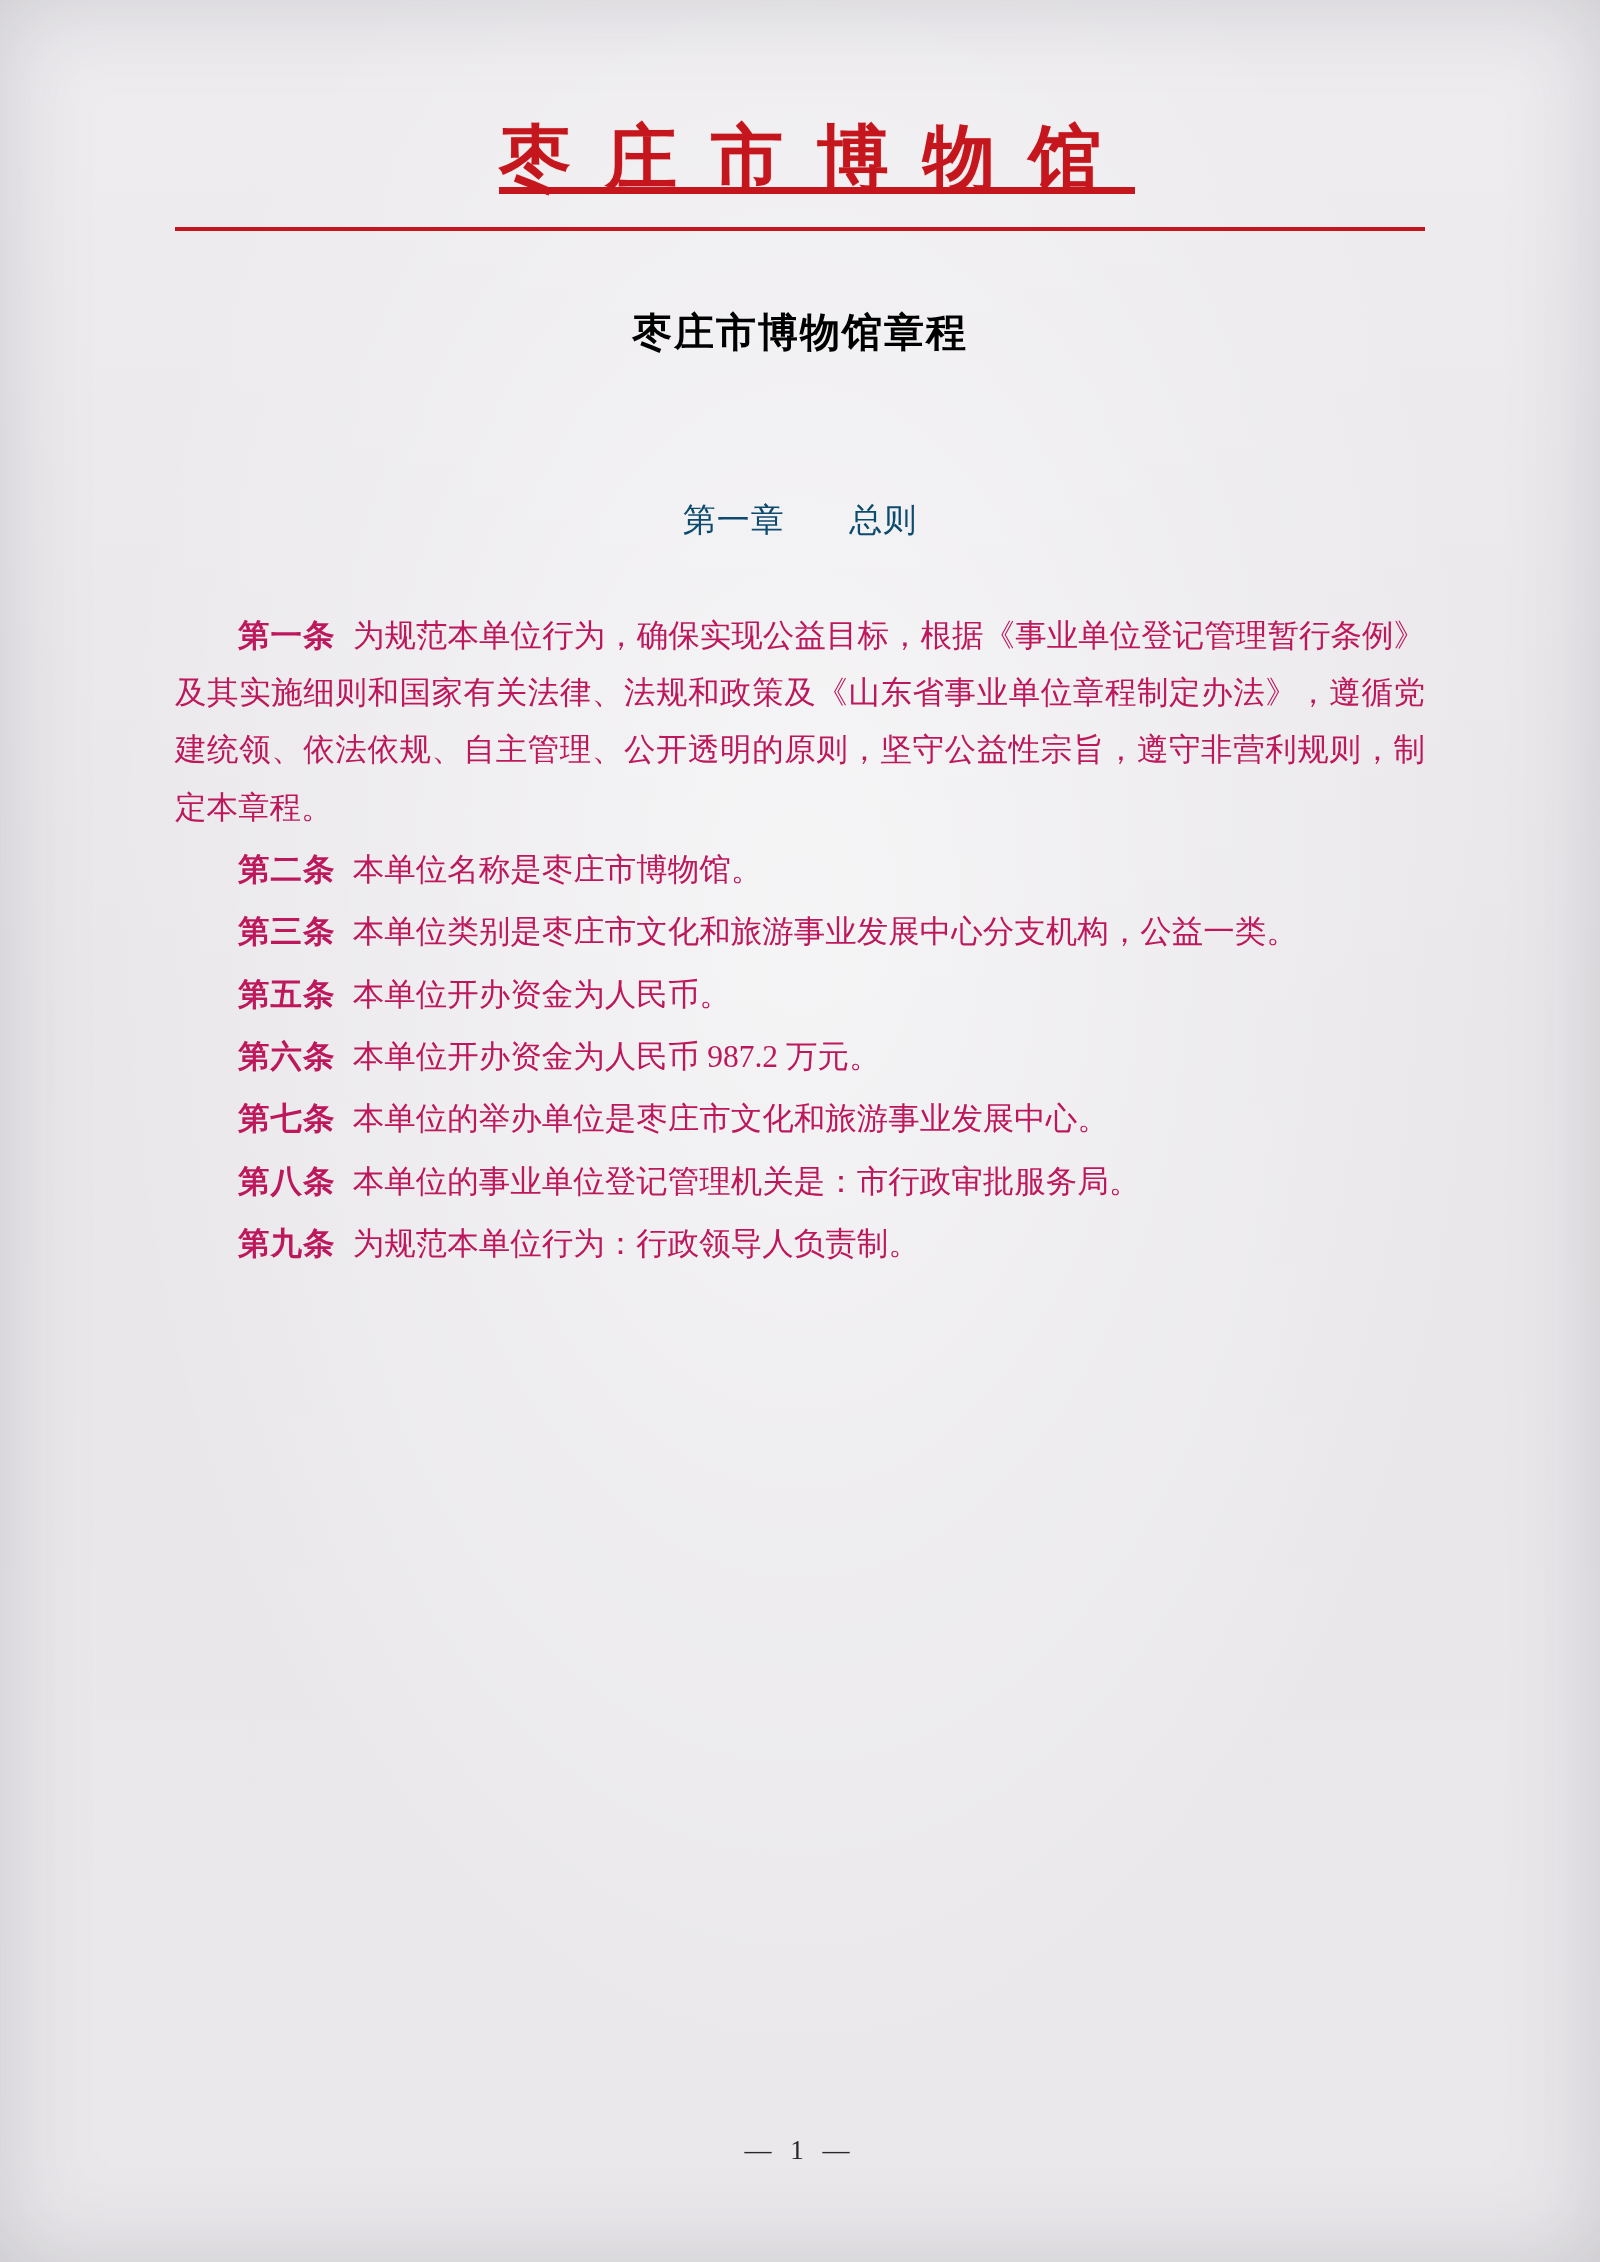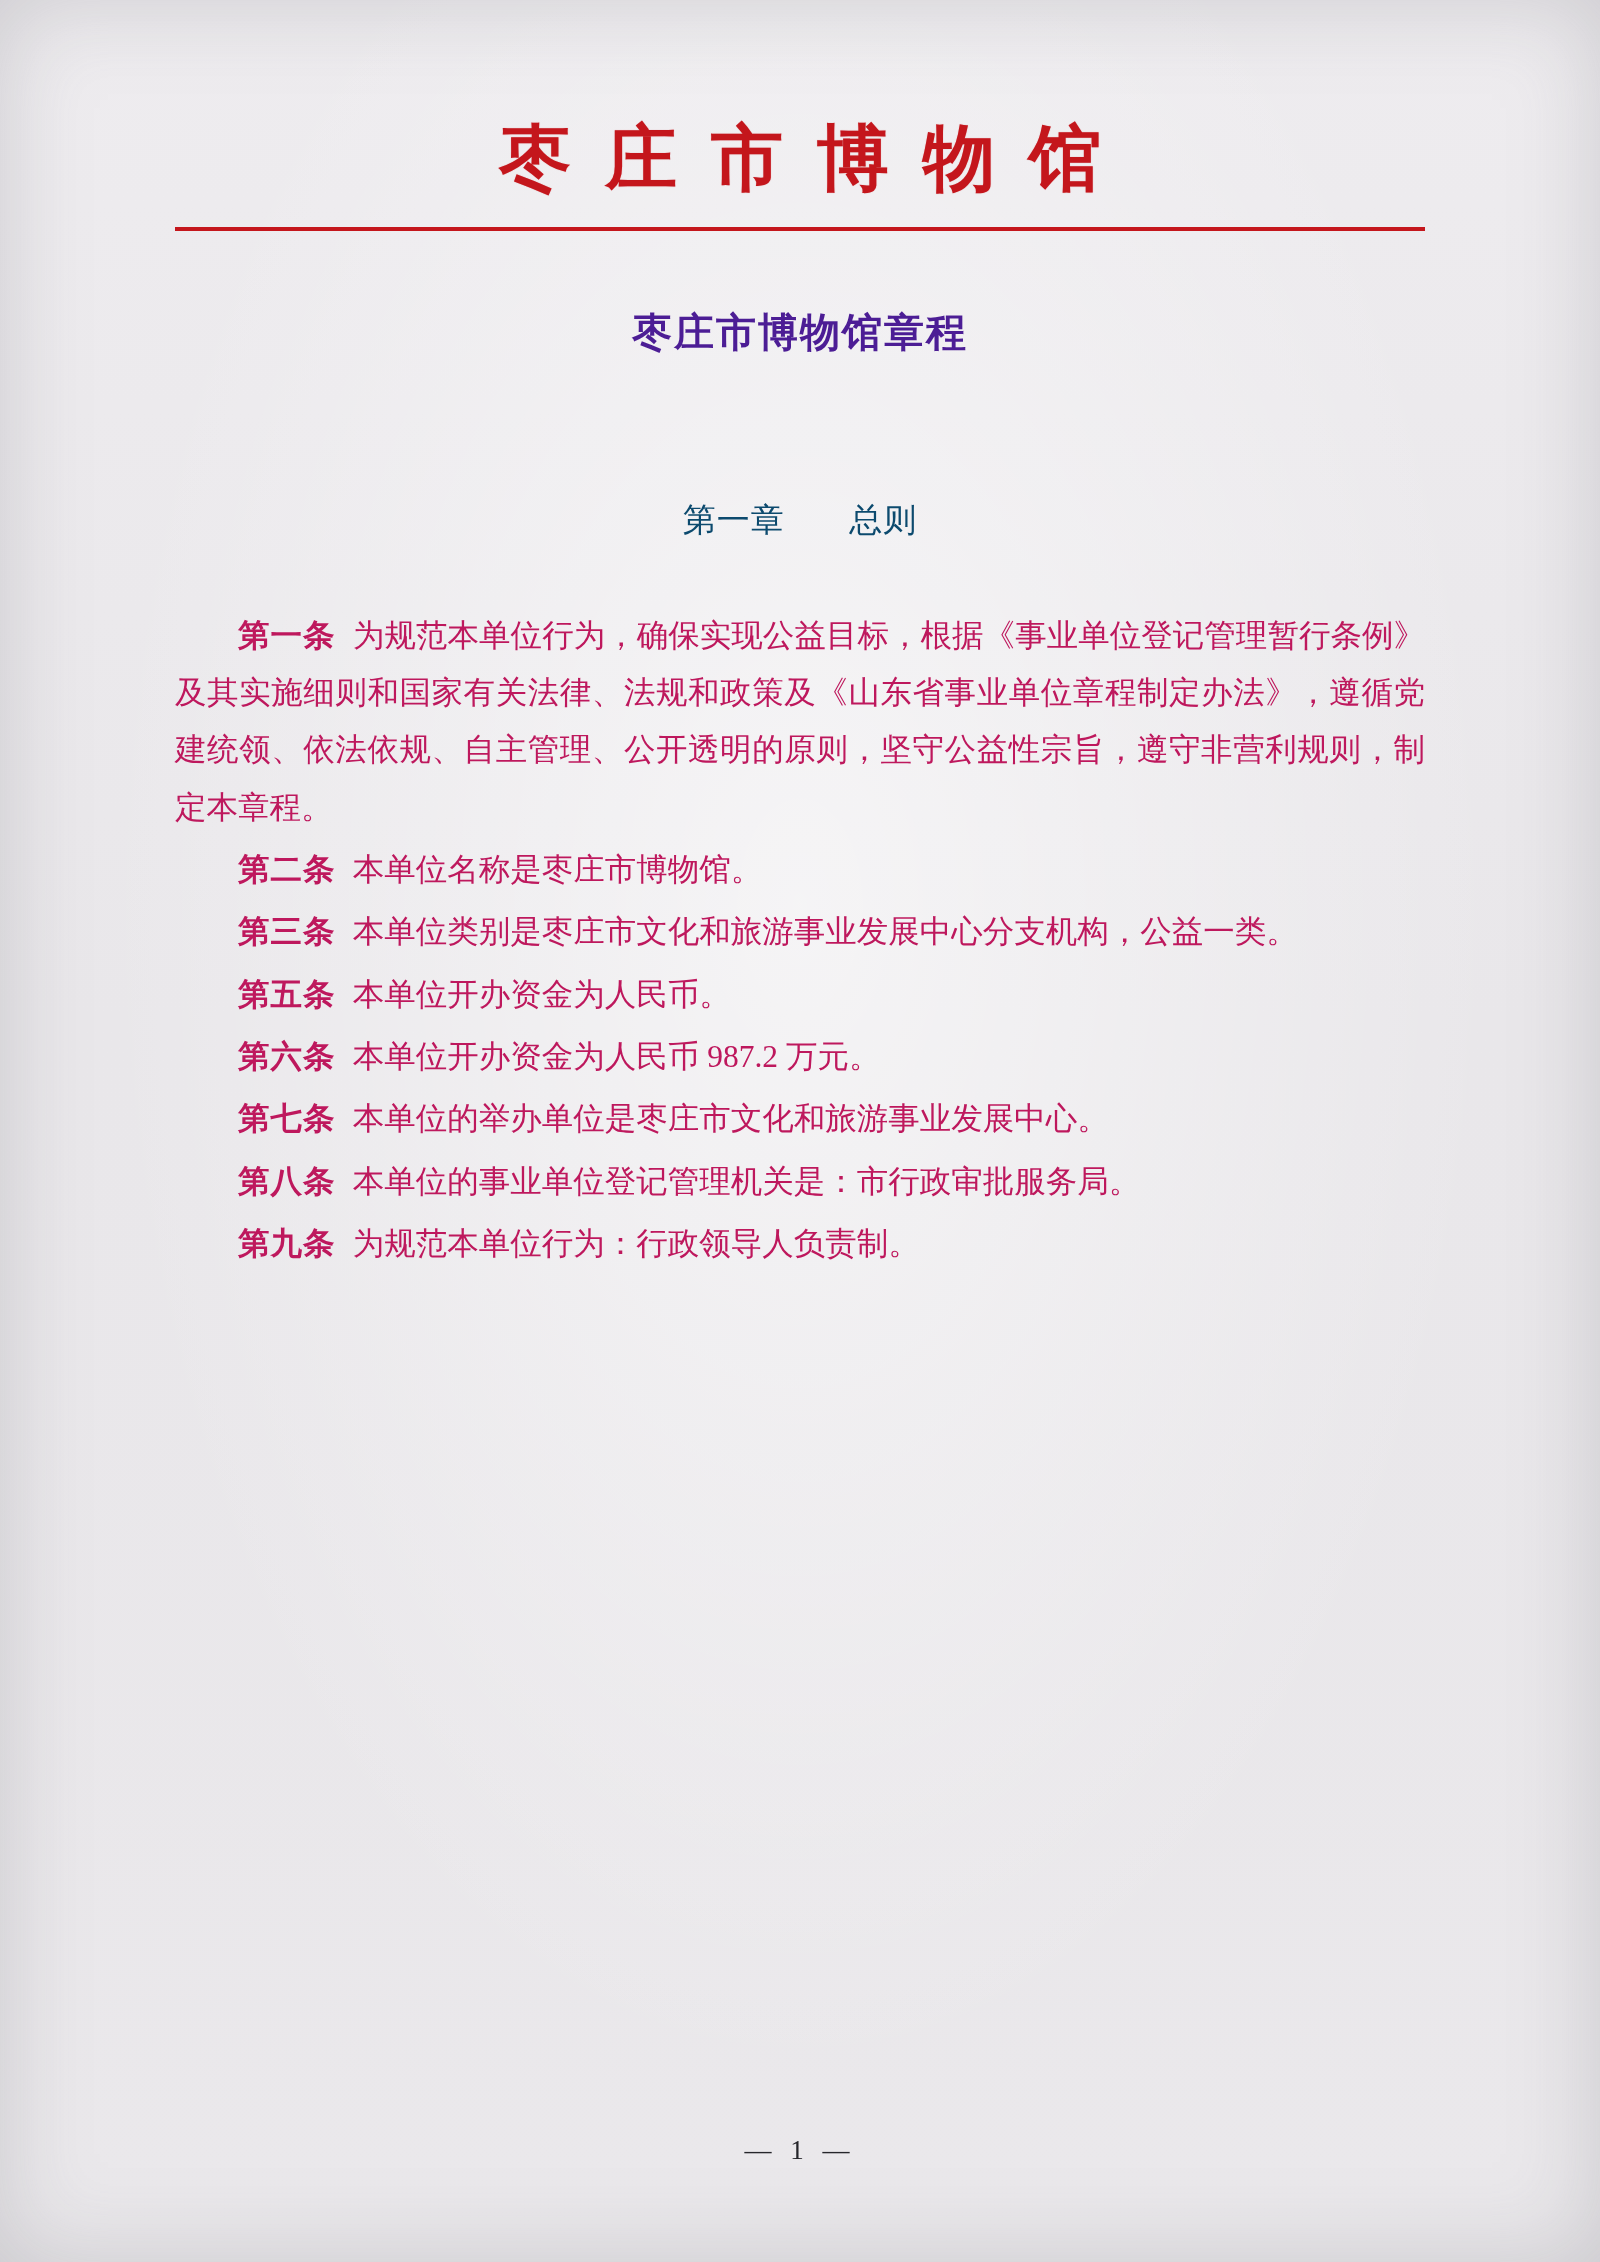--- a/index.html
+++ b/index.html
@@ -48,35 +48,36 @@
   .letterhead-title {
     color: #c4161c;
     font-family: "Liberation Serif", "DejaVu Serif", serif;
     font-weight: bold;
     font-size: 72px;
     letter-spacing: 34px;
     text-indent: 34px;
     line-height: 1.15;
     white-space: nowrap;
     text-shadow: 0 0 1px rgba(196,22,28,0.4);
+    text-decoration: underline;
   }
   .letterhead-rule {
     margin-top: 26px;
     height: 4px;
     background: #c4161c;
     width: 100%;
   }
 
   
   .doc-title {
     margin-top: 74px;
     text-align: center;
     font-size: 40px;
     font-weight: bold;
-    color: #4c1d95;
+    color: #000000;
     letter-spacing: 2px;
   }
 
   
   .chapter-heading {
     margin-top: 138px;
     text-align: center;
     font-size: 33px;
     font-weight: normal;
     color: #0c4a6e;

